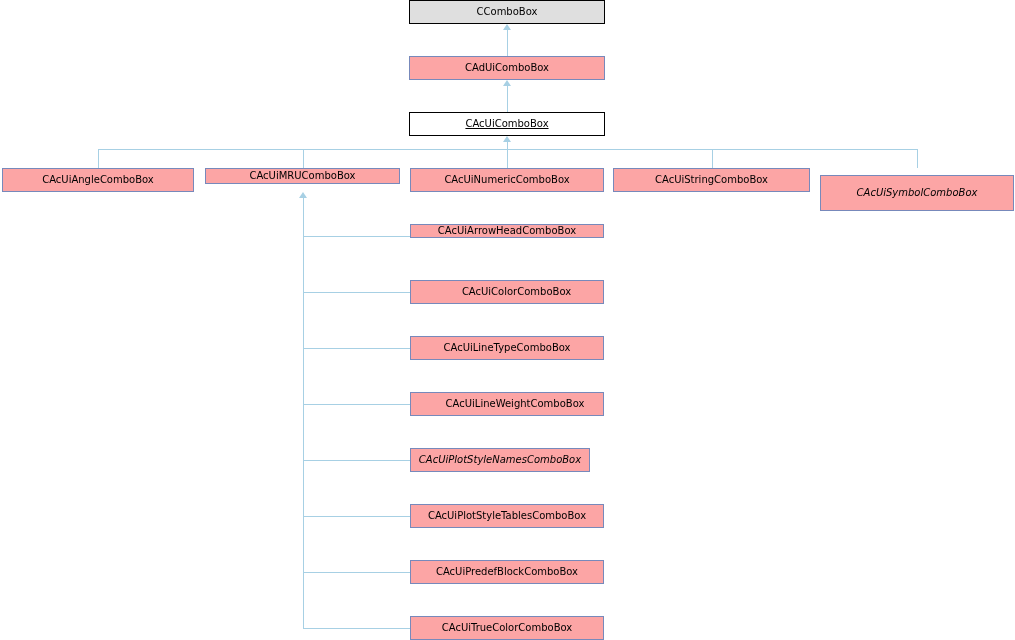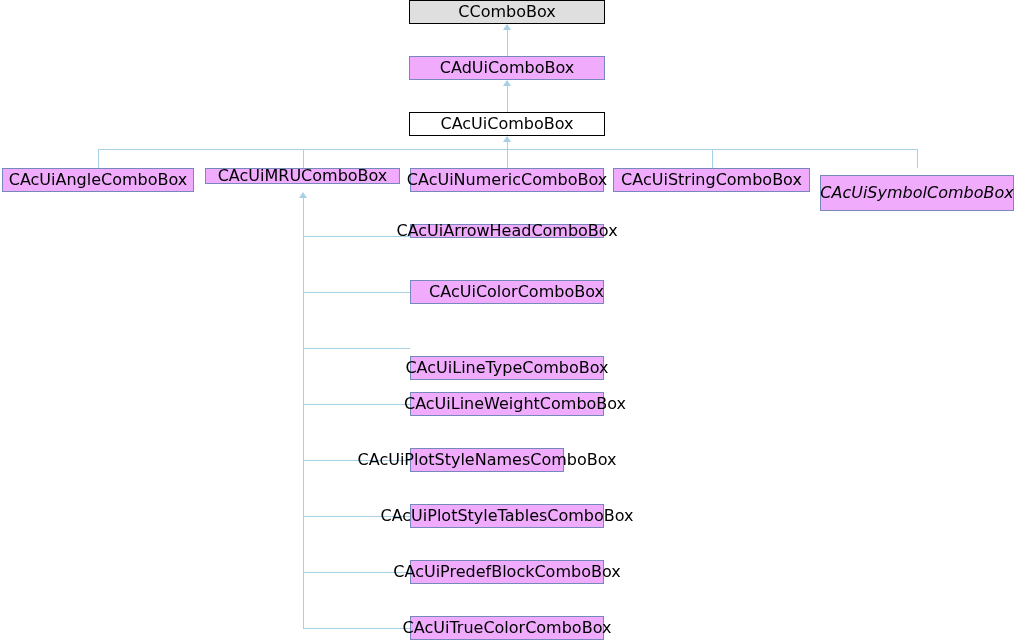--- a/index.html
+++ b/index.html
@@ -16,35 +16,36 @@
     height: 640px;
     background: #ffffff;
     overflow: hidden;
   }
   .node {
     position: absolute;
     box-sizing: border-box;
     display: flex;
     align-items: center;
     justify-content: center;
-    font-size: 16px;
+    font-size: 10px;
     line-height: 1;
     letter-spacing: 0px;
     color: #000000;
     white-space: nowrap;
     text-align: center;
   }
   .node.derived {
-    background: #f0abfc;
+    background: #fca5a5;
     border: 1px solid #7789bb;
     justify-content: center;
   }
   .node.current {
     background: #ffffff;
     border: 1px solid #000000;
+    text-decoration: underline;
   }
   .node.base {
     background: #dfdfdf;
     border: 1px solid #000000;
   }
   .edge {
     position: absolute;
     background: #a7d0e4;
   }
   .edge.v {
@@ -114,27 +115,27 @@
       </div>
       <div class="node derived" style="left: 820px; top: 175px; width: 194px; height: 36px; font-style: italic;">
         <span>CAcUiSymbolComboBox</span>
       </div>
       <div class="node derived" style="left: 410px; top: 224px; width: 194px; height: 14px;">
         <span>CAcUiArrowHeadComboBox</span>
       </div>
       <div class="node derived" style="left: 410px; top: 280px; width: 194px; height: 24px; padding-left: 19px;">
         <span>CAcUiColorComboBox</span>
       </div>
-      <div class="node derived" style="left: 410px; top: 336px; width: 194px; height: 24px; margin-top: 20px;">
+      <div class="node derived" style="left: 410px; top: 336px; width: 194px; height: 24px;">
         <span>CAcUiLineTypeComboBox</span>
       </div>
       <div class="node derived" style="left: 410px; top: 392px; width: 194px; height: 24px; padding-left: 16px;">
         <span>CAcUiLineWeightComboBox</span>
       </div>
-      <div class="node derived" style="left: 410px; top: 448px; width: 154px; height: 24px;">
+      <div class="node derived" style="left: 410px; top: 448px; width: 180px; height: 24px; font-style: italic;">
         <span>CAcUiPlotStyleNamesComboBox</span>
       </div>
       <div class="node derived" style="left: 410px; top: 504px; width: 194px; height: 24px;">
         <span>CAcUiPlotStyleTablesComboBox</span>
       </div>
       <div class="node derived" style="left: 410px; top: 560px; width: 194px; height: 24px;">
         <span>CAcUiPredefBlockComboBox</span>
       </div>
       <div class="node derived" style="left: 410px; top: 616px; width: 194px; height: 24px;">
         <span>CAcUiTrueColorComboBox</span>

